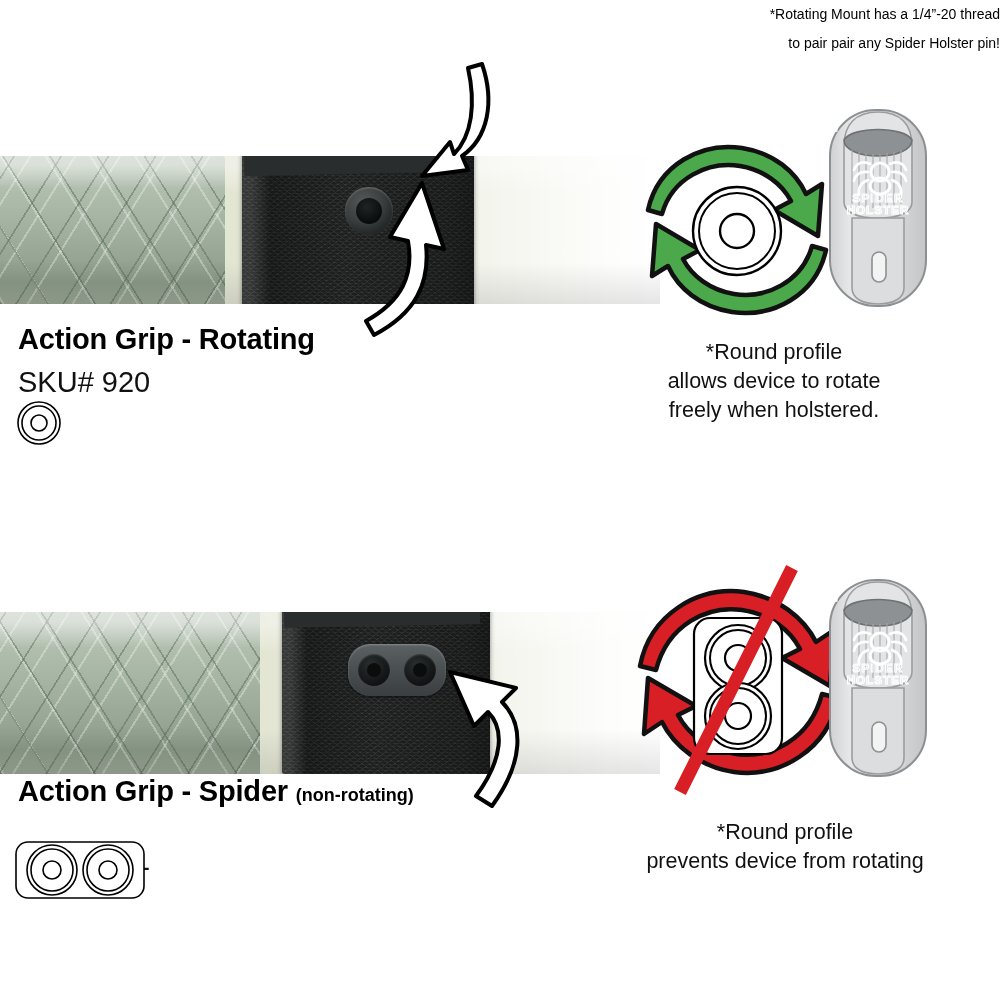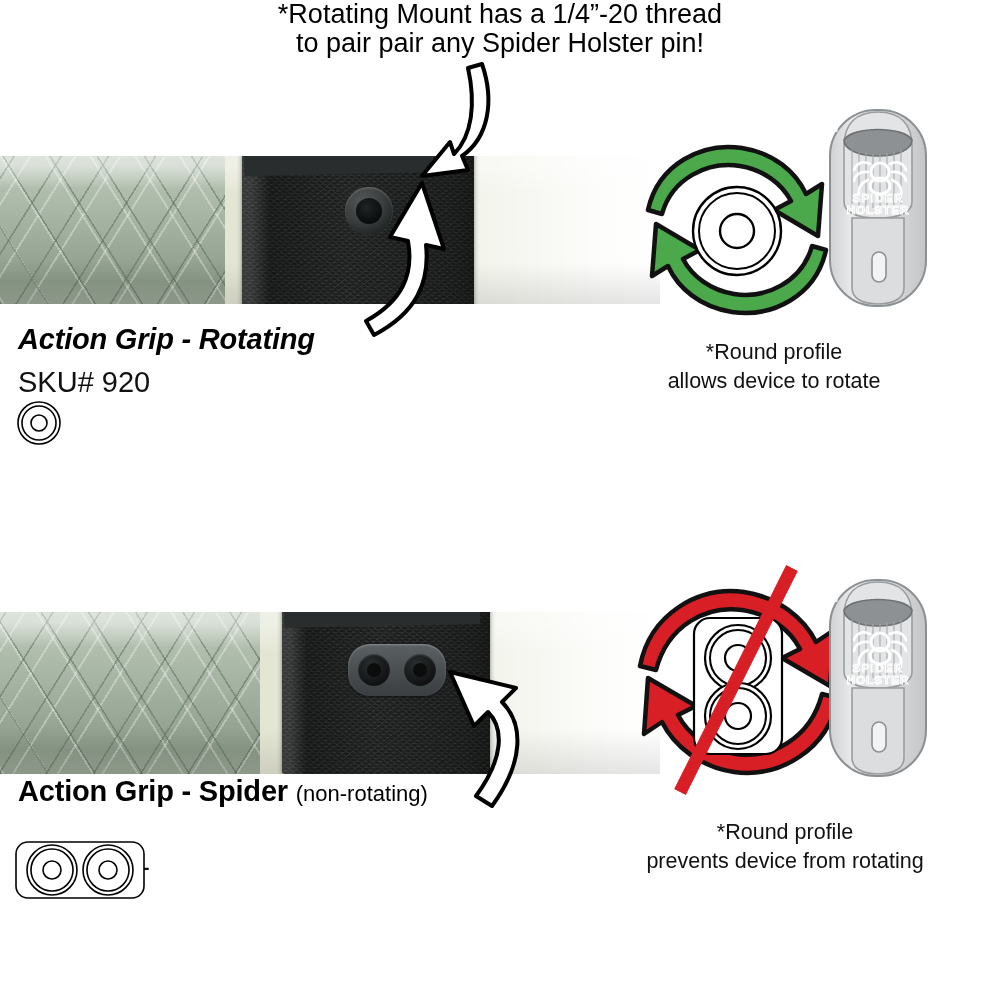--- a/index.html
+++ b/index.html
@@ -9,25 +9,25 @@
   .stage{position:absolute;inset:0;}
 
   
   .abs{position:absolute;}
 
   
   .cap{position:absolute;font-size:21.5px;line-height:29px;color:#111;
        text-align:center;white-space:nowrap;}
   .cap .b{font-weight:normal;}
 
-  .top-note{left:100px;top:42px;text-align:center;font-size:27px;line-height:29px;}
+  .top-note{left:100px;top:42px;text-align:right;font-size:14px;line-height:29px;}
 
   .sku-title{position:absolute;font-weight:bold;font-size:29px;letter-spacing:-0.2px;
              white-space:nowrap;color:#000;}
-  .sku-title .sm{font-size:22px;font-weight:normal;letter-spacing:0;}
+  .sku-title .sm{font-size:18px;font-weight:bold;letter-spacing:0;}
   .sku-num{position:absolute;font-size:29px;color:#111;white-space:nowrap;}
 
   
   .strap{position:absolute;overflow:hidden;}
   .strap-green{position:absolute;left:0;top:0;bottom:0;
        background:
          repeating-linear-gradient(58deg, rgba(95,115,95,.55) 0 1.6px, rgba(255,255,255,0) 1.6px 40px),
          repeating-linear-gradient(-58deg, rgba(95,115,95,.55) 0 1.6px, rgba(255,255,255,0) 1.6px 40px),
          repeating-linear-gradient(58deg, rgba(255,255,255,.30) 2px 4px, rgba(255,255,255,0) 4px 40px),
          repeating-linear-gradient(-58deg, rgba(255,255,255,.30) 2px 4px, rgba(255,255,255,0) 4px 40px),
@@ -172,21 +172,21 @@
   <svg class="abs" style="left:330px;top:60px;width:180px;height:160px;" viewBox="0 0 180 160">
     <path d="M152 4 C165 42 158 78 132 96 L138 110 L92 116 L120 82 L124 94
              C142 76 146 44 138 8 Z" fill="#ffffff" stroke="#000000" stroke-width="4" stroke-linejoin="round"></path>
   </svg>
 
   <svg class="abs" style="left:330px;top:175px;width:140px;height:180px;" viewBox="0 0 140 180">
     <path d="M92 8 L114 74 L96 70 C100 108 86 138 44 160 L36 146
              C72 126 84 100 78 66 L60 62 Z" fill="#ffffff" stroke="#000000" stroke-width="4" stroke-linejoin="round"></path>
   </svg>
 
-  <div class="sku-title" style="left:18px;top:323px;font-style:italic;">
+  <div class="sku-title" style="left:18px;top:323px;">
     <span>Action Grip - Rotating</span>
   </div>
   <div class="sku-num" style="left:18px;top:366px;">SKU# 920</div>
 
   <svg class="sku-icon" style="left:16px;top:400px;width:46px;height:46px;" viewBox="0 0 46 46">
     <circle cx="23" cy="23" r="21" fill="#fff" stroke="#000" stroke-width="1.6"></circle>
     <circle cx="23" cy="23" r="17" fill="#fff" stroke="#000" stroke-width="1.6"></circle>
     <circle cx="23" cy="23" r="8" fill="#fff" stroke="#000" stroke-width="1.6"></circle>
   </svg>
 
@@ -239,20 +239,21 @@
     <text x="52" y="96" font-family="Liberation Sans, sans-serif" font-size="11.5" font-weight="bold" letter-spacing="1.4" text-anchor="middle" fill="none" stroke="#ffffff" stroke-width="1.1">SPIDER</text>
     <text x="52" y="108" font-family="Liberation Sans, sans-serif" font-size="11.5" font-weight="bold" letter-spacing="1.1" text-anchor="middle" fill="none" stroke="#ffffff" stroke-width="1.1">HOLSTER</text>
     <path d="M26 112 L78 112 L78 182 C78 192 68 198 52 198 C36 198 26 192 26 182 Z" fill="#dcdddf" stroke="#9a9d9f" stroke-width="1.6"></path>
     <rect x="46" y="146" width="14" height="30" rx="7" fill="#f2f3f3" stroke="#8d9092" stroke-width="1.6"></rect>
     <path d="M10 26 C10 14 18 8 26 8" fill="none" stroke="#ffffff" stroke-width="3" opacity=".8"></path>
   </svg>
 
   <div class="cap" style="left:604px;top:338px;width:340px;">
     <div>*Round profile</div>
     <div class="b">allows device to rotate</div>
+    <div>freely when holstered.</div>
   </div>
 
   <div class="strap" style="left:0;top:612px;width:660px;height:162px;">
     <div class="strap-green" style="width:330px;"></div>
     <div class="camo" style="left:260px;width:400px;">
       <div class="camo-base"></div>
       <svg width="400" height="162" viewBox="0 0 400 162">
         <g fill="#6f8a64" opacity=".85">
           <rect x="6" y="14" width="22" height="18"></rect>
             <rect x="40" y="6" width="16" height="14"></rect>

